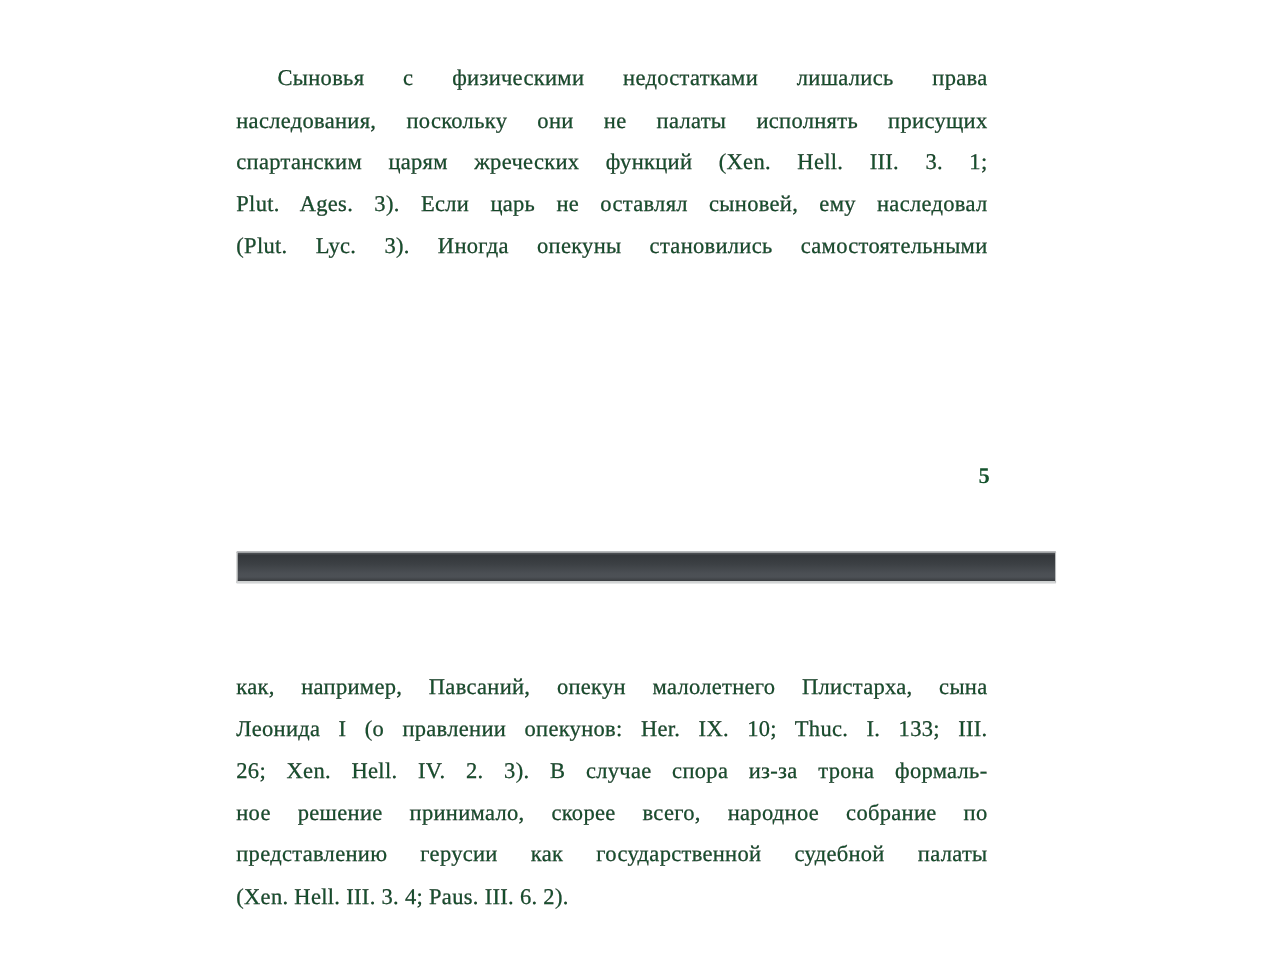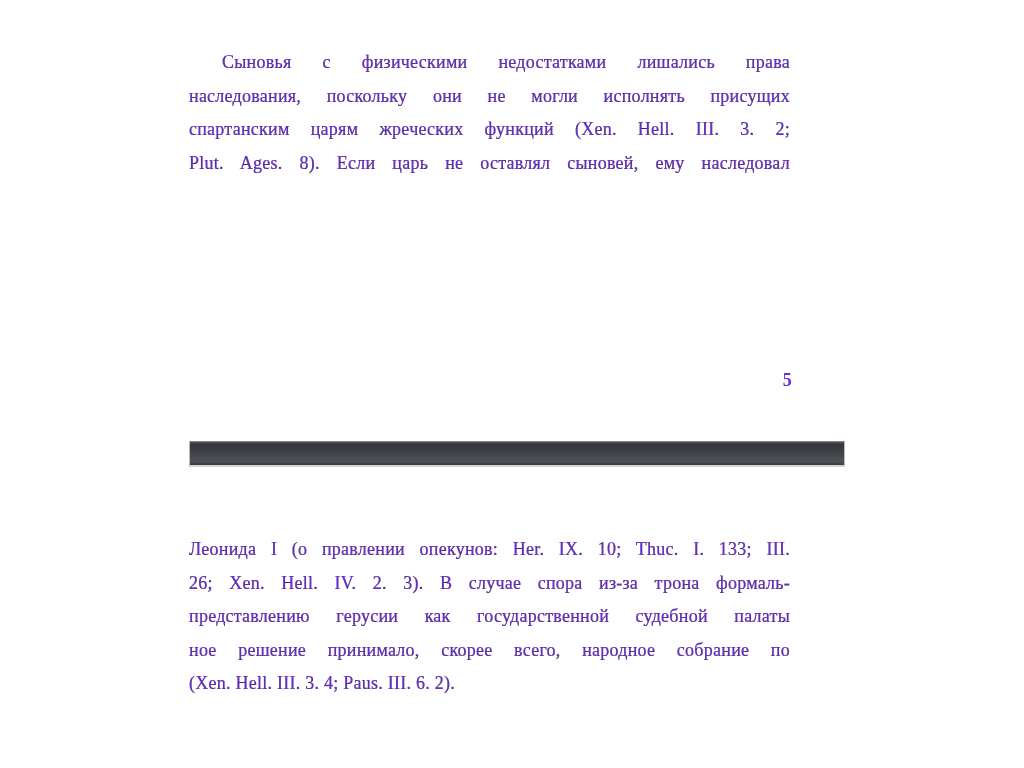--- a/index.html
+++ b/index.html
@@ -7,21 +7,21 @@
     padding: 0;
     background: #ffffff;
   }
   .canvas {
     position: relative;
     width: 1024px;
     height: 768px;
     background: #ffffff;
     overflow: hidden;
     font-family: "Liberation Serif", "DejaVu Serif", serif;
-    color: #6d28d9;
+    color: #14532d;
   }
   .textblock {
     position: absolute;
     left: 189px;
     width: 601px;
   }
   .textblock-top { top: 46px; }
   .textblock-bottom { top: 533px; }
   .line {
     font-size: 18px;
@@ -70,30 +70,32 @@
       #383b3f 100%);
   }
 </style>
 </head>
 <body>
 
 <div class="canvas">
 
   <div class="textblock textblock-top">
     <div class="line first-indent">Сыновья с физическими недостатками лишались права</div>
-    <div class="line">наследования, поскольку они не могли исполнять присущих</div>
-    <div class="line">спартанским царям жреческих функций (Xen. Hell. III. 3. 2;</div>
-    <div class="line">Plut. Ages. 8). Если царь не оставлял сыновей, ему наследовал</div>
+    <div class="line">наследования, поскольку они не палаты исполнять присущих</div>
+    <div class="line">спартанским царям жреческих функций (Xen. Hell. III. 3. 1;</div>
+    <div class="line">Plut. Ages. 3). Если царь не оставлял сыновей, ему наследовал</div>
+    <div class="line">(Plut. Lyc. 3). Иногда опекуны становились самостоятельными</div>
   </div>
 
   <div class="pagenum">5</div>
 
   <div class="divider"></div>
 
   <div class="textblock textblock-bottom">
+    <div class="line">как, например, Павсаний, опекун малолетнего Плистарха, сына</div>
     <div class="line">Леонида I (о правлении опекунов: Her. IX. 10; Thuc. I. 133; III.</div>
     <div class="line">26; Xen. Hell. IV. 2. 3). В случае спора из-за трона формаль-</div>
+    <div class="line">ное решение принимало, скорее всего, народное собрание по</div>
     <div class="line">представлению герусии как государственной судебной палаты</div>
-    <div class="line">ное решение принимало, скорее всего, народное собрание по</div>
     <div class="line no-stretch">(Xen. Hell. III. 3. 4; Paus. III. 6. 2).</div>
   </div>
 
 </div>
 
 </body></html>

